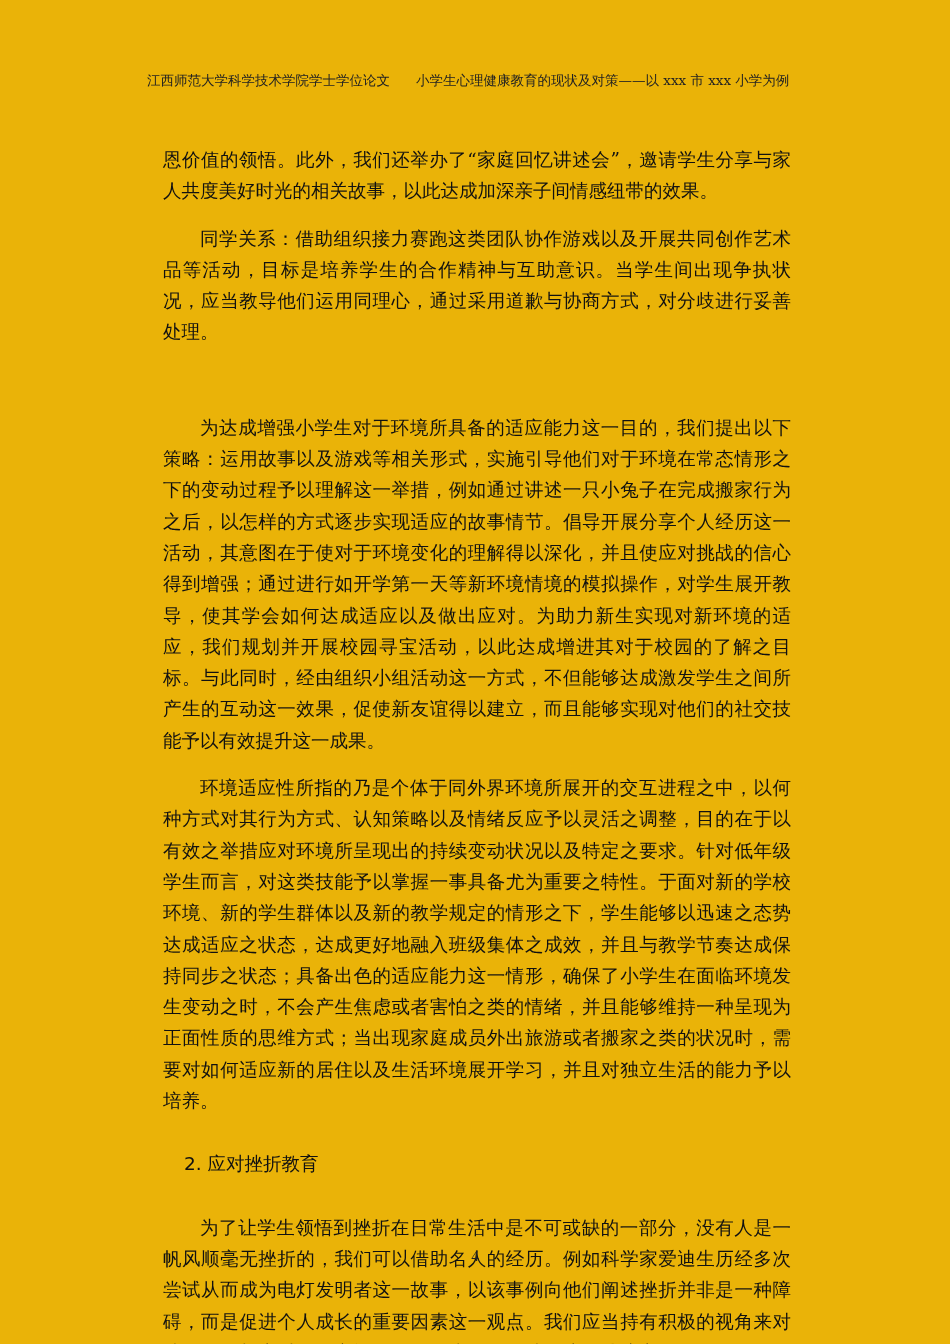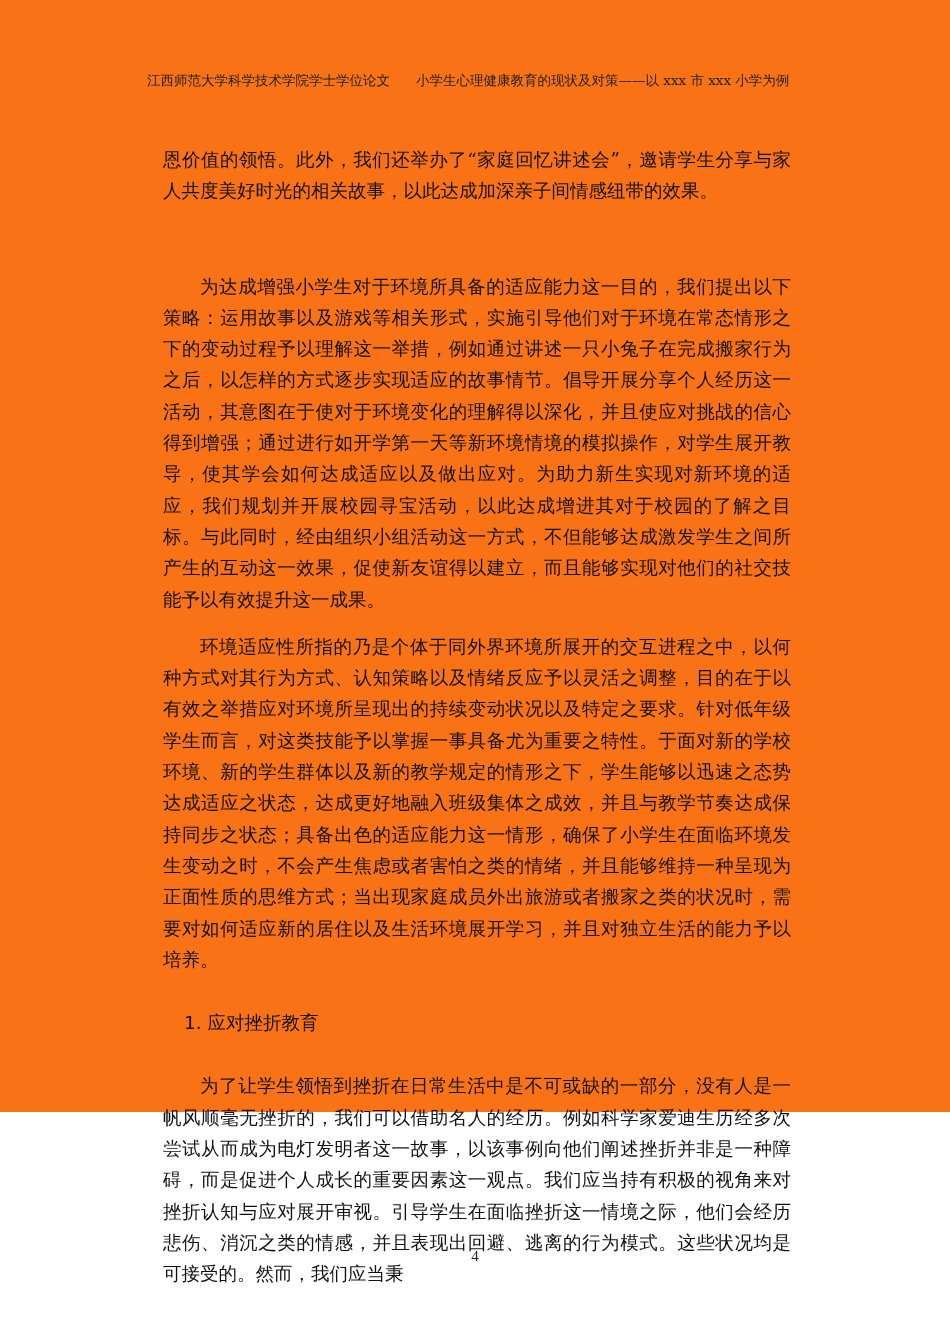--- a/index.html
+++ b/index.html
@@ -1,17 +1,17 @@
 <!DOCTYPE html>
 <html><head>
   <meta charset="utf-8">
   <style>
     html, body { margin: 0; padding: 0; background: #ffffff; }
     body { width: 950px; height: 1344px; position: relative; overflow: hidden; color: #111; }
-    .page { position: absolute; left: 0; top: 0; width: 950px; height: 1112px; background: #f97316; }
+    .page { position: absolute; left: 0; top: 0; width: 950px; height: 1344px; background: #eab308; }
     .running-header {
       position: absolute; left: 147px; top: 70px; width: 670px;
       font-family: "DejaVu Serif", "Liberation Serif", serif;
       font-size: 13.5px; line-height: 20px; color: #222;
     }
     .running-header .left { margin-right: 26px; }
     .body {
       position: absolute; left: 147px; top: 128px; width: 660px;
       font-family: "DejaVu Serif", "Liberation Serif", serif;
       font-size: 18.5px; line-height: 31.3px; color: #111;
@@ -35,24 +35,25 @@
 </head>
 <body>
 
 <div class="page">
   <div class="running-header">
     <span class="left">江西师范大学科学技术学院学士学位论文</span><span>小学生心理健康教育的现状及对策——以 xxx 市 xxx 小学为例</span>
   </div>
 
   <div class="body">
     <p>恩价值的领悟。此外，我们还举办了“家庭回忆讲述会”，邀请学生分享与家人共度美好时光的相关故事，以此达成加深亲子间情感纽带的效果。</p>
+    <p class="indent">同学关系：借助组织接力赛跑这类团队协作游戏以及开展共同创作艺术品等活动，目标是培养学生的合作精神与互助意识。当学生间出现争执状况，应当教导他们运用同理心，通过采用道歉与协商方式，对分歧进行妥善处理。</p>
     <div class="gap-before-h"></div>
     <div class="gap-after-h"></div>
     <p class="indent">为达成增强小学生对于环境所具备的适应能力这一目的，我们提出以下策略：运用故事以及游戏等相关形式，实施引导他们对于环境在常态情形之下的变动过程予以理解这一举措，例如通过讲述一只小兔子在完成搬家行为之后，以怎样的方式逐步实现适应的故事情节。倡导开展分享个人经历这一活动，其意图在于使对于环境变化的理解得以深化，并且使应对挑战的信心得到增强；通过进行如开学第一天等新环境情境的模拟操作，对学生展开教导，使其学会如何达成适应以及做出应对。为助力新生实现对新环境的适应，我们规划并开展校园寻宝活动，以此达成增进其对于校园的了解之目标。与此同时，经由组织小组活动这一方式，不但能够达成激发学生之间所产生的互动这一效果，促使新友谊得以建立，而且能够实现对他们的社交技能予以有效提升这一成果。</p>
     <p class="indent">环境适应性所指的乃是个体于同外界环境所展开的交互进程之中，以何种方式对其行为方式、认知策略以及情绪反应予以灵活之调整，目的在于以有效之举措应对环境所呈现出的持续变动状况以及特定之要求。针对低年级学生而言，对这类技能予以掌握一事具备尤为重要之特性。于面对新的学校环境、新的学生群体以及新的教学规定的情形之下，学生能够以迅速之态势达成适应之状态，达成更好地融入班级集体之成效，并且与教学节奏达成保持同步之状态；具备出色的适应能力这一情形，确保了小学生在面临环境发生变动之时，不会产生焦虑或者害怕之类的情绪，并且能够维持一种呈现为正面性质的思维方式；当出现家庭成员外出旅游或者搬家之类的状况时，需要对如何适应新的居住以及生活环境展开学习，并且对独立生活的能力予以培养。</p>
     <div class="gap-before-h"></div>
-    <h3>1. 应对挫折教育</h3>
+    <h3>2. 应对挫折教育</h3>
     <div class="gap-after-h"></div>
     <p class="indent">为了让学生领悟到挫折在日常生活中是不可或缺的一部分，没有人是一帆风顺毫无挫折的，我们可以借助名人的经历。例如科学家爱迪生历经多次尝试从而成为电灯发明者这一故事，以该事例向他们阐述挫折并非是一种障碍，而是促进个人成长的重要因素这一观点。我们应当持有积极的视角来对挫折认知与应对展开审视。引导学生在面临挫折这一情境之际，他们会经历悲伤、消沉之类的情感，并且表现出回避、逃离的行为模式。这些状况均是可接受的。然而，我们应当秉</p>
   </div>
 
   <div class="page-number">4</div>
 </div>
 
 </body></html>

